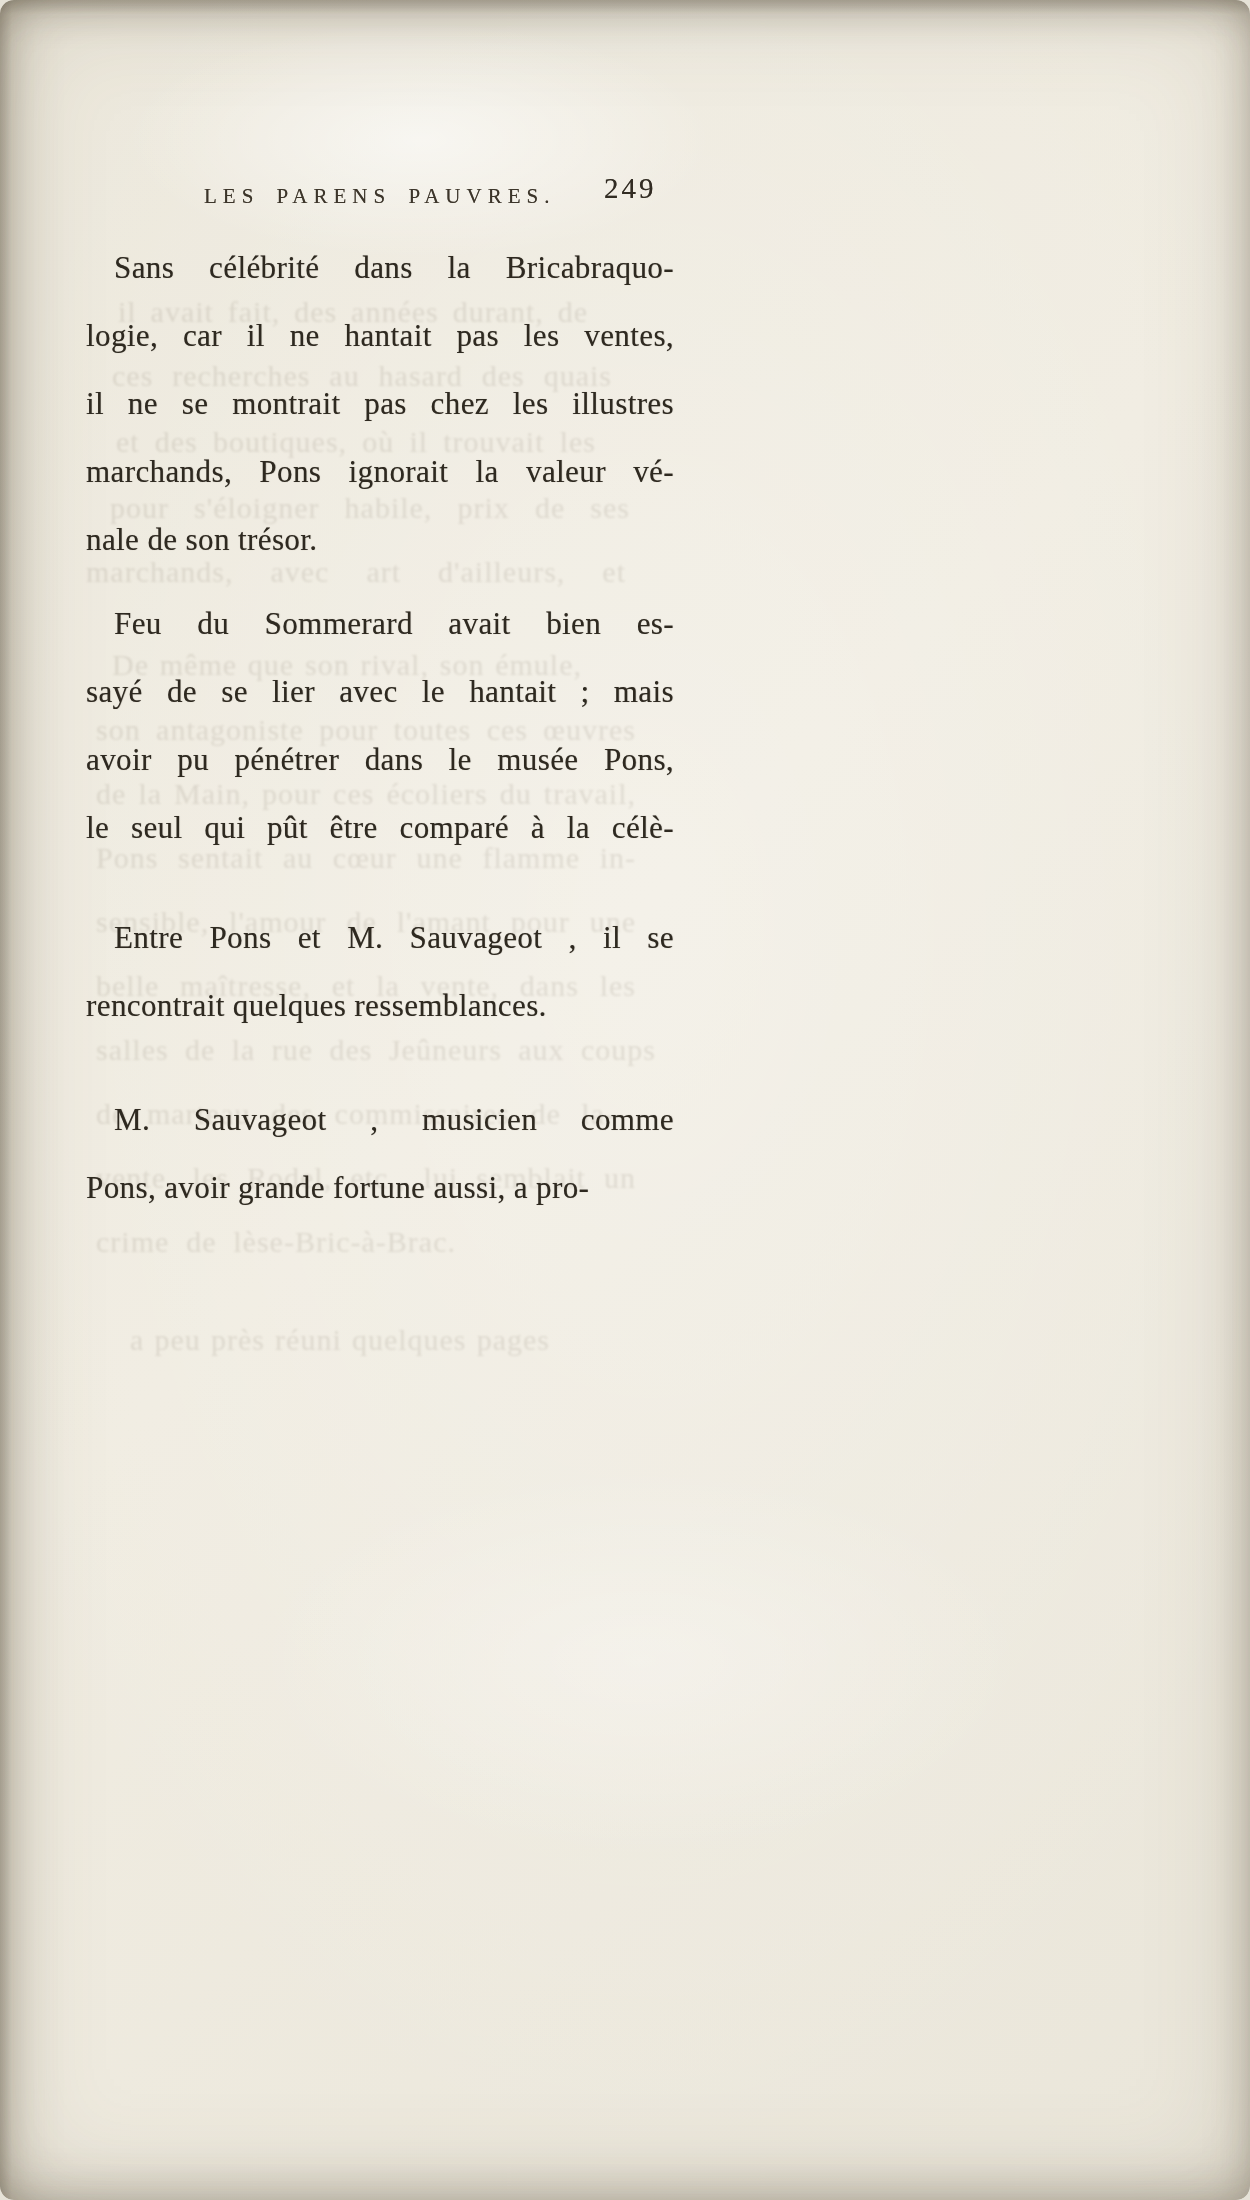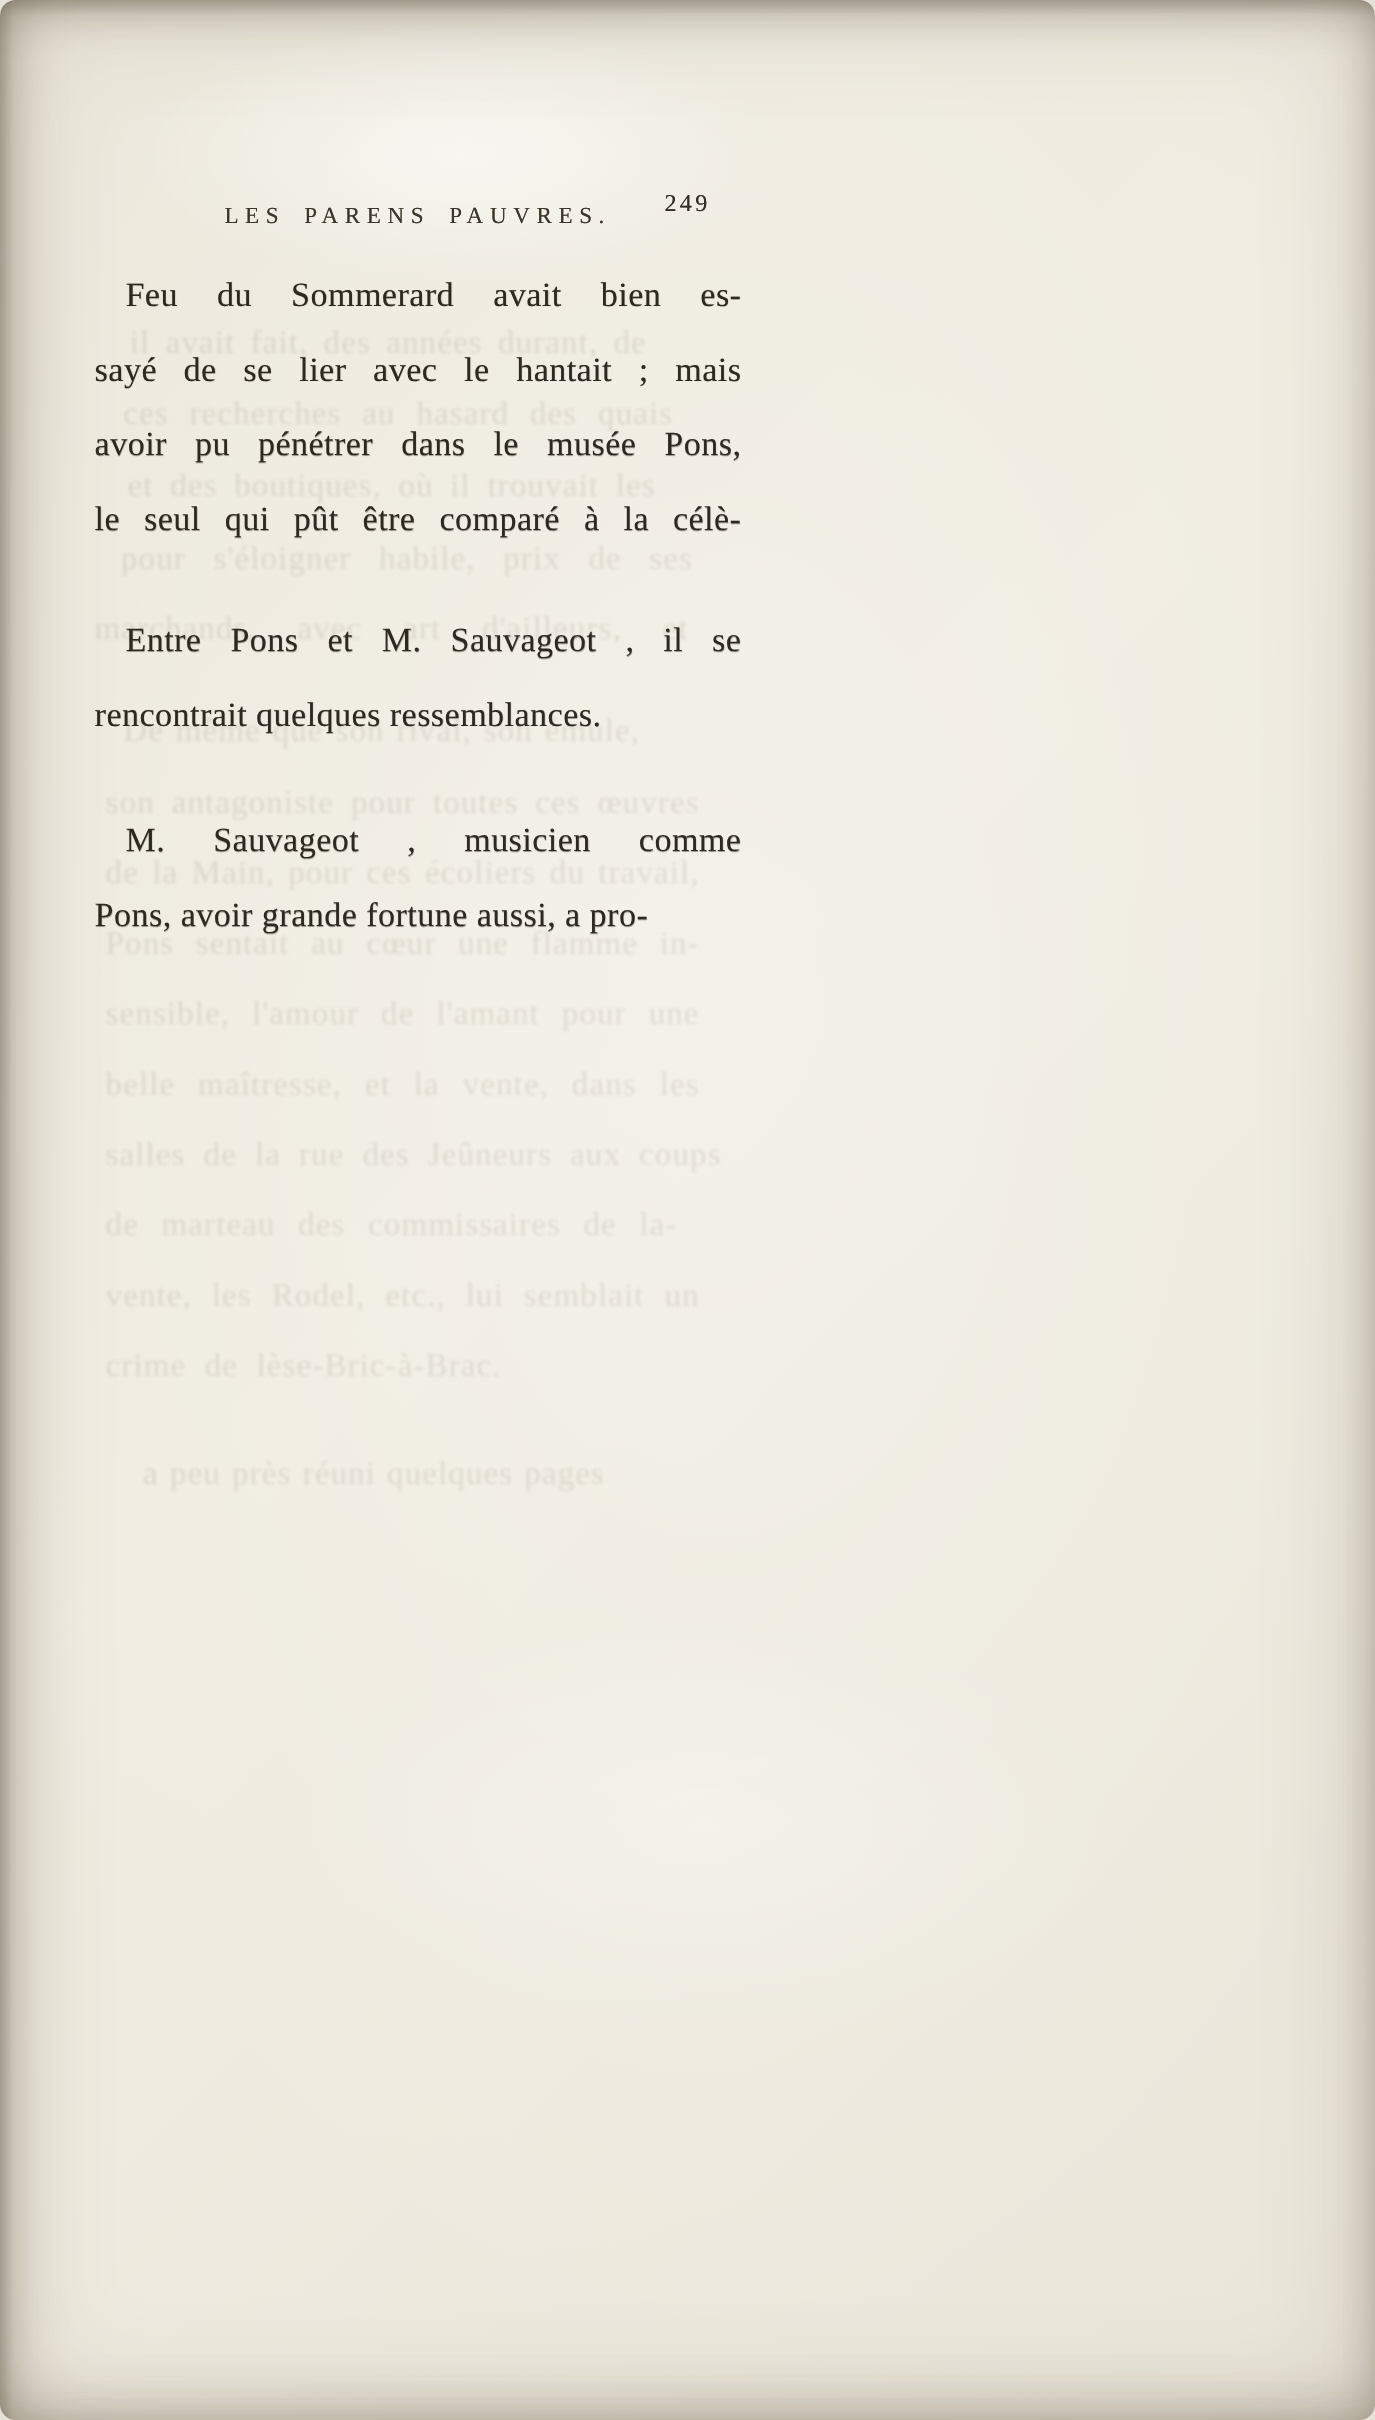--- a/index.html
+++ b/index.html
@@ -53,21 +53,21 @@
     letter-spacing: 6px;
     word-spacing: 6px;
     color: #3c352a;
     white-space: nowrap;
     text-shadow: 0 0 0.6px rgba(60,52,40,0.6);
   }
   .page-number {
     position: absolute;
     left: 604px;
     top: 172px;
-    font-size: 22px;
+    font-size: 29px;
     letter-spacing: 3px;
     color: #322c23;
     text-shadow: 0 0 0.6px rgba(50,44,35,0.6);
   }
 
   .text-block {
     position: absolute;
     left: 86px;
     top: 234px;
     width: 588px;
@@ -136,20 +136,27 @@
       <div class="bleed-line" style="left: 96px; top: 1158px; width: 540px;">vente, les Rodel, etc., lui semblait un</div>
       <div class="bleed-line" style="left: 96px; top: 1222px; width: 360px;">crime de lèse-Bric-à-Brac.</div>
       <div class="bleed-line" style="left: 130px; top: 1320px; width: 420px;">a peu près réuni quelques pages</div>
     </div>
 
   <div class="running-title">LES PARENS PAUVRES.</div>
 
   <div class="page-number">249</div>
 
   <div class="text-block" id="text-block">
+      <div class="paragraph p0">
+        <div class="line first just">Sans célébrité dans la Bricabraquo-</div>
+        <div class="line just">logie, car il ne hantait pas les ventes,</div>
+        <div class="line just">il ne se montrait pas chez les illustres</div>
+        <div class="line just">marchands, Pons ignorait la valeur vé-</div>
+        <div class="line">nale de son trésor.</div>
+      </div>
       <div class="paragraph p1">
         <div class="line first just">Feu du Sommerard avait bien es-</div>
         <div class="line just">sayé de se lier avec le hantait ; mais</div>
         <div class="line just">avoir pu pénétrer dans le musée Pons,</div>
         <div class="line just">le seul qui pût être comparé à la célè-</div>
       </div>
       <div class="paragraph p2">
         <div class="line first just">Entre Pons et M. Sauvageot , il se</div>
         <div class="line">rencontrait quelques ressemblances.</div>
       </div>

